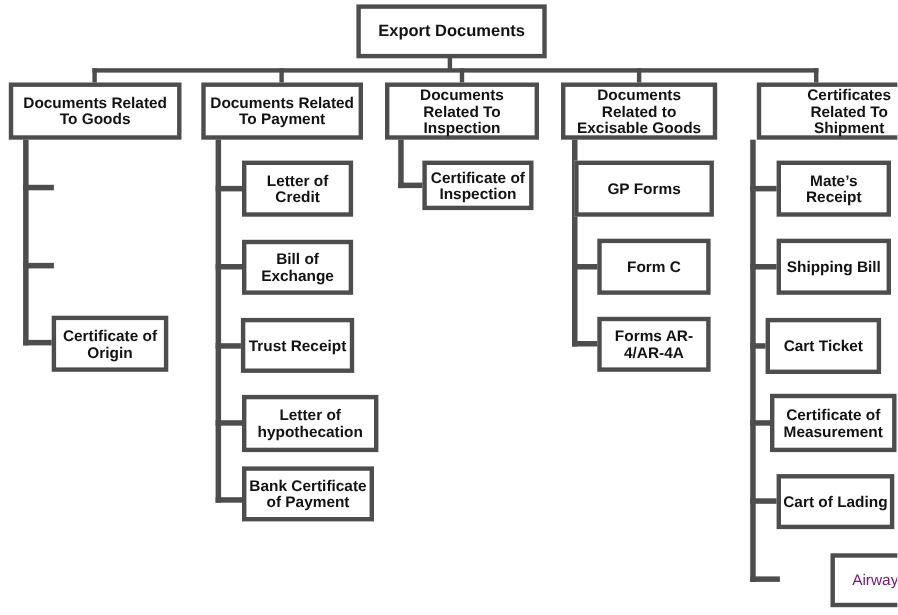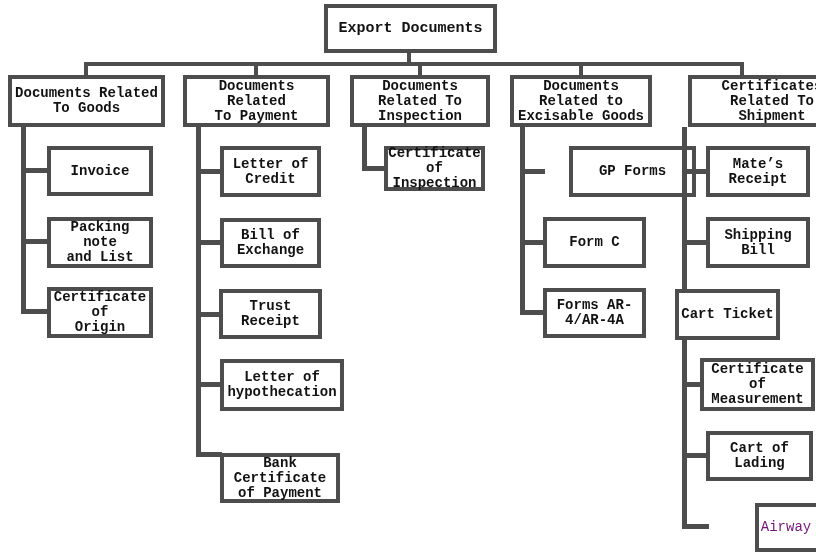--- a/index.html
+++ b/index.html
@@ -23,21 +23,20 @@
     display:flex;
     align-items:center;
     justify-content:center;
     text-align:center;
     font-weight:bold;
     font-size:14px;
     line-height:15px;
     letter-spacing:0px;
     white-space:pre-line;
     color:var(--ink);
-    font-family:Liberation Mono, monospace;
   }
   .root{font-size:15px;}
   .regular{font-weight:400;color:#701a75;margin-left:48px;}
   .seg{
     position:absolute;
     background:var(--line);
   }
 </style>
 </head>
 <body>
@@ -53,76 +52,73 @@
   <div class="seg" style="left:418px;top:62px;width:4px;height:14px"></div>
   <div class="seg" style="left:579px;top:62px;width:4px;height:14px"></div>
   <div class="seg" style="left:740px;top:62px;width:4px;height:14px"></div>
 
   <div class="box" style="left:8px;top:75px;width:157px;height:52px">Documents Related
 To Goods</div>
   <div class="seg" style="left:21px;top:127px;width:5px;height:187px"></div>
   <div class="seg" style="left:21px;top:168px;width:28px;height:5px"></div>
   <div class="seg" style="left:21px;top:239px;width:28px;height:5px"></div>
   <div class="seg" style="left:21px;top:309px;width:28px;height:5px"></div>
-  <div class="box" style="left:47px;top:146px;width:106px;height:50px">Invoice</div>
-  <div class="box" style="left:47px;top:217px;width:106px;height:51px">Packing note
-and List</div>
   <div class="box" style="left:47px;top:287px;width:106px;height:51px">Certificate of
 Origin</div>
 
   <div class="box" style="left:183px;top:75px;width:147px;height:52px">Documents Related
 To Payment</div>
   <div class="seg" style="left:196px;top:127px;width:5px;height:330px"></div>
   <div class="seg" style="left:196px;top:169px;width:26px;height:5px"></div>
   <div class="seg" style="left:196px;top:240px;width:26px;height:5px"></div>
   <div class="seg" style="left:196px;top:312px;width:26px;height:5px"></div>
   <div class="seg" style="left:196px;top:382px;width:26px;height:5px"></div>
   <div class="seg" style="left:196px;top:452px;width:26px;height:5px"></div>
   <div class="box" style="left:220px;top:146px;width:101px;height:51px">Letter of
 Credit</div>
   <div class="box" style="left:220px;top:218px;width:101px;height:50px">Bill of
 Exchange</div>
   <div class="box" style="left:219px;top:289px;width:103px;height:50px">Trust Receipt</div>
   <div class="box" style="left:220px;top:359px;width:124px;height:52px">Letter of
 hypothecation</div>
-  <div class="box" style="left:220px;top:453px;width:120px;height:50px">Bank Certificate
+  <div class="box" style="left:220px;top:424px;width:120px;height:50px">Bank Certificate
 of Payment</div>
 
   <div class="box" style="left:350px;top:75px;width:140px;height:52px">Documents
 Related To
 Inspection</div>
   <div class="seg" style="left:362px;top:127px;width:5px;height:44px"></div>
   <div class="seg" style="left:362px;top:166px;width:24px;height:5px"></div>
   <div class="box" style="left:384px;top:146px;width:101px;height:45px">Certificate of
 Inspection</div>
 
   <div class="box" style="left:510px;top:75px;width:142px;height:52px">Documents
 Related to
 Excisable Goods</div>
   <div class="seg" style="left:520px;top:127px;width:5px;height:188px"></div>
   <div class="seg" style="left:520px;top:169px;width:25px;height:5px"></div>
   <div class="seg" style="left:520px;top:240px;width:25px;height:5px"></div>
   <div class="seg" style="left:520px;top:310px;width:25px;height:5px"></div>
-  <div class="box" style="left:569px;top:146px;width:127px;height:51px">GP Forms</div>
+  <div class="box" style="left:522px;top:146px;width:127px;height:51px">GP Forms</div>
   <div class="box" style="left:543px;top:217px;width:103px;height:51px">Form C</div>
   <div class="box" style="left:543px;top:288px;width:103px;height:50px">Forms AR-
 4/AR-4A</div>
 
   <div class="box" style="left:688px;top:75px;width:168px;height:52px">Certificates
 Related To
 Shipment</div>
   <div class="seg" style="left:682px;top:127px;width:5px;height:402px"></div>
   <div class="seg" style="left:682px;top:169px;width:26px;height:5px"></div>
   <div class="seg" style="left:682px;top:240px;width:26px;height:5px"></div>
   <div class="seg" style="left:682px;top:312px;width:26px;height:5px"></div>
   <div class="seg" style="left:682px;top:382px;width:20px;height:5px"></div>
   <div class="seg" style="left:682px;top:453px;width:26px;height:5px"></div>
   <div class="seg" style="left:682px;top:524px;width:27px;height:5px"></div>
   <div class="box" style="left:706px;top:217px;width:104px;height:51px">Shipping Bill</div>
   <div class="box" style="left:706px;top:146px;width:104px;height:51px">Mate’s
 Receipt</div>
-  <div class="box" style="left:675px;top:289px;width:105px;height:51px">Cart Ticket</div>
+  <div class="box" style="left:696px;top:289px;width:105px;height:51px">Cart Ticket</div>
   <div class="box" style="left:700px;top:358px;width:115px;height:53px">Certificate of
 Measurement</div>
   <div class="box" style="left:706px;top:431px;width:107px;height:50px">Cart of Lading</div>
   <div class="box regular" style="left:707px;top:503px;width:104px;height:49px">Airway Bill</div>
 
 </div>
 
 </body></html>

